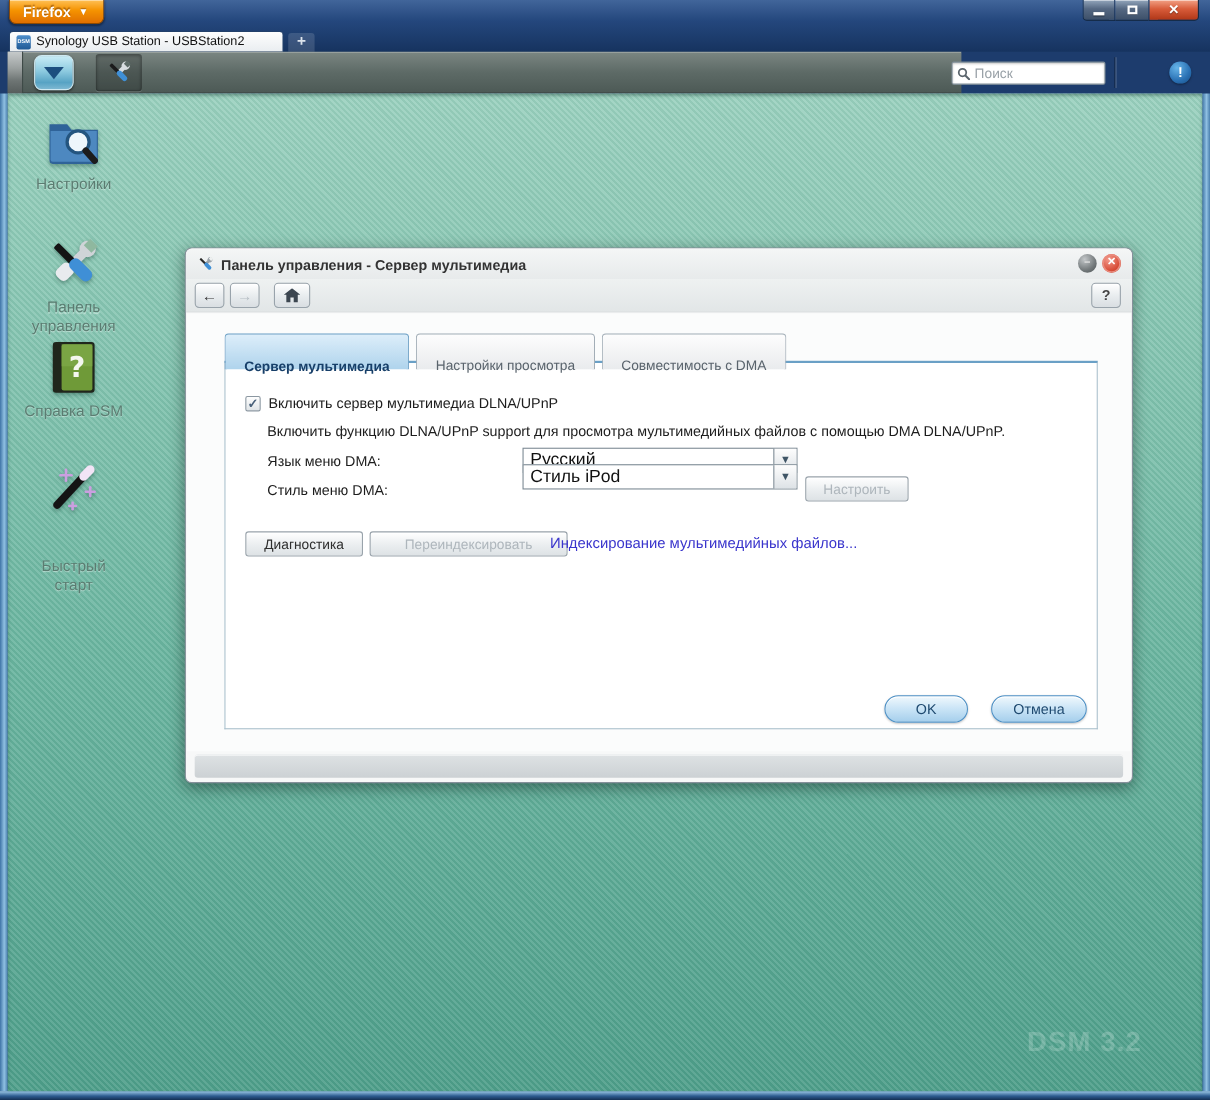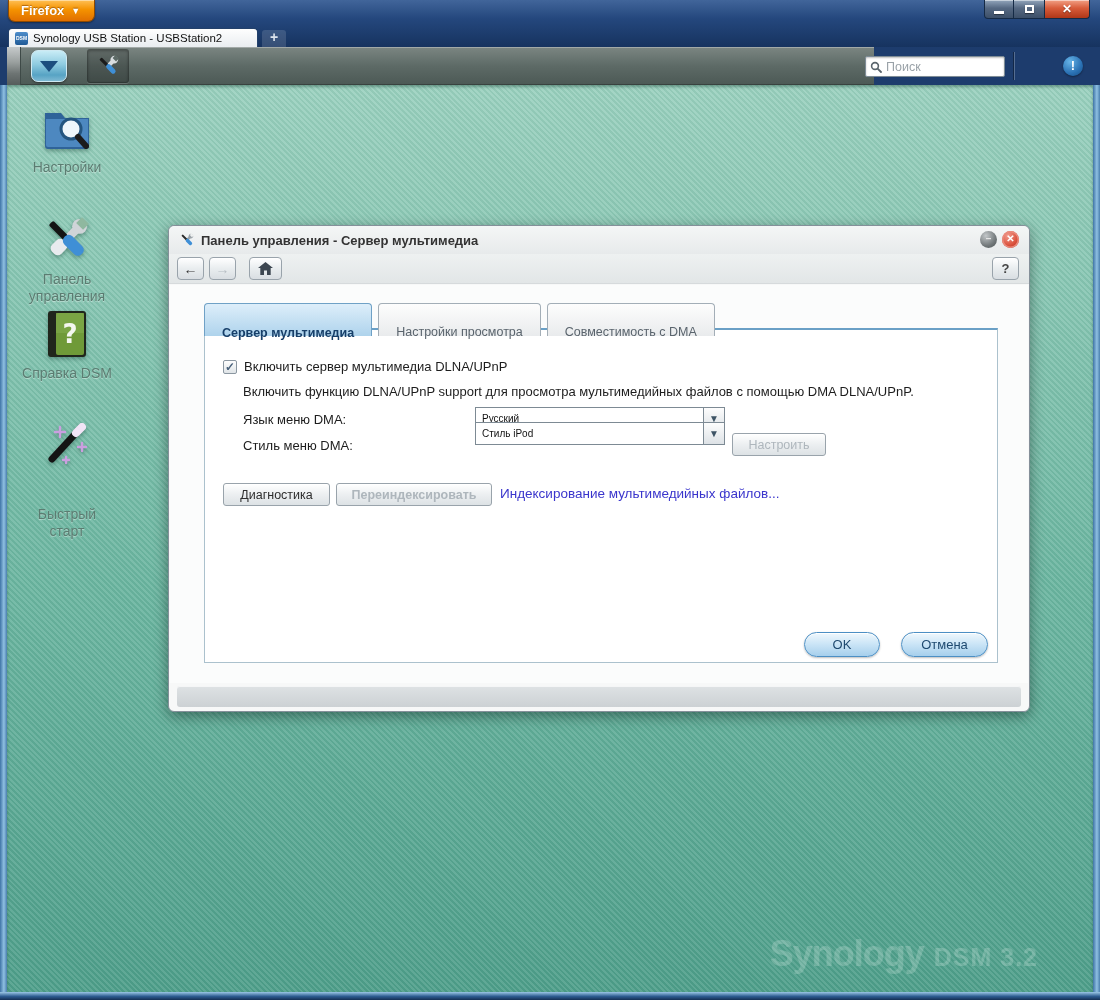--- a/index.html
+++ b/index.html
@@ -138,35 +138,35 @@
   .checkbox-row { position:absolute; left:18px; top:29px; display:flex; align-items:center; gap:7px; }
   .checkbox { width:14px; height:14px; border:1px solid #8b97a1; border-radius:2px;
     background:linear-gradient(#fefefe, #dfe4e7); color:#49617a; font-size:12px; font-weight:bold;
     line-height:13px; text-align:center; cursor:pointer; }
   .checkbox-label { font-size:13px; color:#1d1d1d; cursor:pointer; }
   .desc { position:absolute; left:38px; top:54px; font-size:13px; color:#1d1d1d; white-space:nowrap; }
 
   .form-label { position:absolute; left:38px; font-size:13px; color:#1d1d1d; }
   .select { position:absolute; left:270px; width:250px; height:23px; background:#fff;
     border:1px solid #7d8a94; display:flex; align-items:stretch; cursor:pointer; }
-  .select .val { flex:1; font-size:10px; color:#111; line-height:21px; padding-left:6px;
+  .select .val { flex:1; font-size:16px; color:#111; line-height:21px; padding-left:6px;
     overflow:hidden; white-space:nowrap; }
   .select .arrow { width:21px; border-left:1px solid #7d8a94;
     background:linear-gradient(#fdfdfd, #dde2e6); display:flex; align-items:center; justify-content:center;
     font-size:10px; font-weight:bold; color:#3e5465; }
 
   .btn { border:1px solid #99a3ab; border-radius:3px;
     background:linear-gradient(#ffffff, #eceff1 50%, #dde2e5);
     box-shadow:inset 0 1px 0 #fff; font-size:12.5px; color:#2e2e2e;
     display:flex; align-items:center; justify-content:center; cursor:pointer;
     font-family:"Liberation Sans", sans-serif; }
   .btn.disabled { color:#aeb6bc; cursor:default; }
   .btn-configure { position:absolute; left:527px; width:94px; height:23px; }
   .btn-diagnose { position:absolute; left:18px; top:153px; width:107px; height:23px; }
-  .btn-reindex { position:absolute; left:131px; top:153px; width:156px; height:23px;font-weight:bold; }
+  .btn-reindex { position:absolute; left:131px; top:153px; width:180px; height:23px; }
   .indexing-link { position:absolute; left:295px; top:156px; font-size:13.5px; color:#3a35cc; cursor:pointer; }
 
   .pill-btn { position:absolute; height:25px; border:1px solid #4c8fc4; border-radius:13px;
     background:linear-gradient(#f0f8fd, #cde6f7 45%, #a6cfec);
     box-shadow:0 1px 2px rgba(0,0,0,.25), inset 0 1px 0 #fff;
     font-size:13px; color:#1f4a70; display:flex; align-items:center; justify-content:center; cursor:pointer; }
   .pill-ok { left:599px; top:302px; width:76px; }
   .pill-cancel { left:696px; top:302px; width:87px; }
 
   .dlg-footer { position:absolute; left:8px; right:8px; bottom:4px; height:21px;
@@ -280,21 +280,20 @@
         <line x1="40" y1="26" x2="40" y2="34"></line>
           <line x1="36" y1="30" x2="44" y2="30"></line>
         <line x1="24" y1="40" x2="24" y2="46"></line>
           <line x1="21" y1="43" x2="27" y2="43"></line>
       </g>
     </svg>
     <div class="desk-label">Быстрый старт</div>
   </div>
 
   <div class="watermark">
-    <span class="wm-brand">Synology</span>
     <span class="wm-ver">DSM 3.2</span>
   </div>
 
   <div class="dialog" style="left:161px; top:140px;">
     <div class="dlg-titlebar">
       <svg width="16" height="16" viewBox="0 0 32 32">
         <g transform="rotate(45 16 16)">
             <rect x="13.5" y="4" width="5" height="14" rx="1.5" fill="#9aa2a8"></rect>
             <circle cx="16" cy="5" r="4.6" fill="#9aa2a8"></circle>
             <rect x="13" y="0" width="6" height="5" fill="#eef0f0"></rect>

